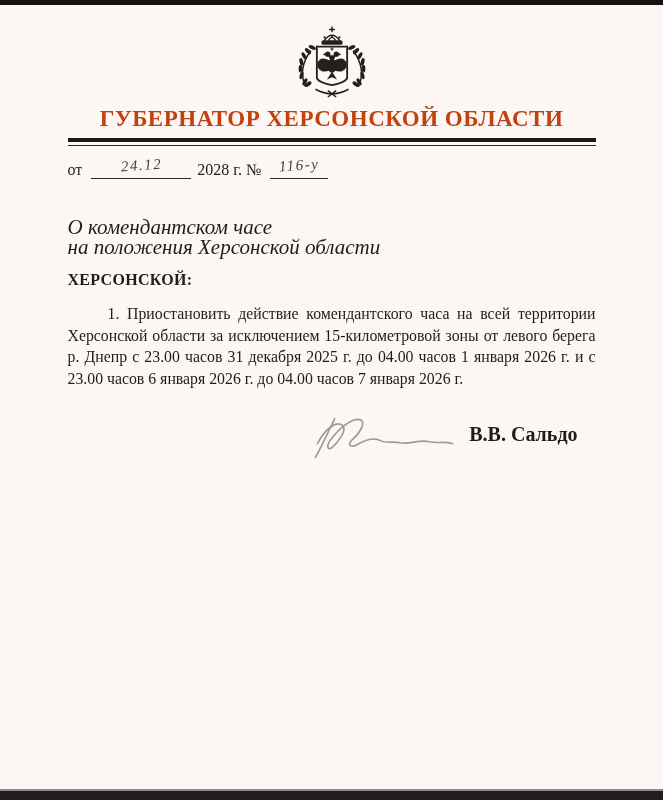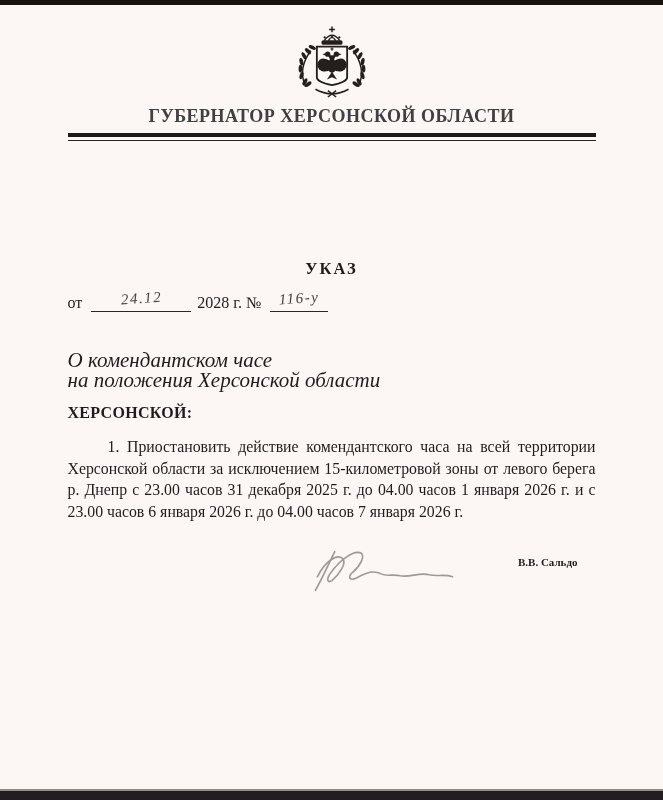--- a/index.html
+++ b/index.html
@@ -11,23 +11,23 @@
     font-family:"Liberation Serif","DejaVu Serif",serif;
     color:#201c1b;
   }
   .top-bar{position:absolute;top:0;left:0;width:100%;height:5px;background:#19130f;}
   .bottom-bar{position:absolute;bottom:0;left:0;width:100%;height:9px;background:#241d1f;border-top:2px solid #908c8a;}
 
   .letterhead{padding-top:25px;text-align:center;}
   .emblem{display:block;margin:0 auto;width:84px;height:78px;}
   .org-name{
     margin:3px 0 0 0;
-    font-size:18px;font-weight:bold;
+    font-size:23px;font-weight:bold;
     letter-spacing:0.5px;
-    color:#404040;
+    color:#c2410c;
   }
   .rule{
     margin:6px auto 0 auto;
     width:528px;
     border-top:4px solid #1d1918;
     border-bottom:1.5px solid #2a2423;
     height:3px;
   }
 
   .doc-body{width:528px;margin:0 auto;}
@@ -80,21 +80,21 @@
     height:62px;
   }
   .autograph{
     position:absolute;
     left:232px;top:0;
     width:168px;height:56px;
   }
   .signer{
     position:absolute;
     right:18px;top:14px;
-    font-size:11px;font-weight:bold;
+    font-size:20px;font-weight:bold;
   }
 </style>
 </head>
 <body>
 
 <div class="page">
   <div class="top-bar"></div>
 
   <header class="letterhead">
     <svg class="emblem" viewBox="0 0 90 85" aria-hidden="true">
@@ -144,21 +144,20 @@
       </g>
       <g stroke="#241e1d" stroke-width="1.2" fill="none">
         <path d="M45 24.5 v3.5 M43.3 26.2 h3.4"></path>
       </g>
     </svg>
     <h1 class="org-name">ГУБЕРНАТОР ХЕРСОНСКОЙ ОБЛАСТИ</h1>
     <div class="rule"></div>
   </header>
 
   <main class="doc-body">
-    <h2 class="doc-title">УКАЗ</h2>
 
     <div class="date-line">
       <span>от</span><span class="blank blank-date"><span class="hand">24.12</span></span><span>2028 г. №</span><span class="blank blank-num"><span class="hand">116-у</span></span>
     </div>
 
     <div class="subject">
       <div>О комендантском часе</div>
       <div>на положения Херсонской области</div>
     </div>
 

